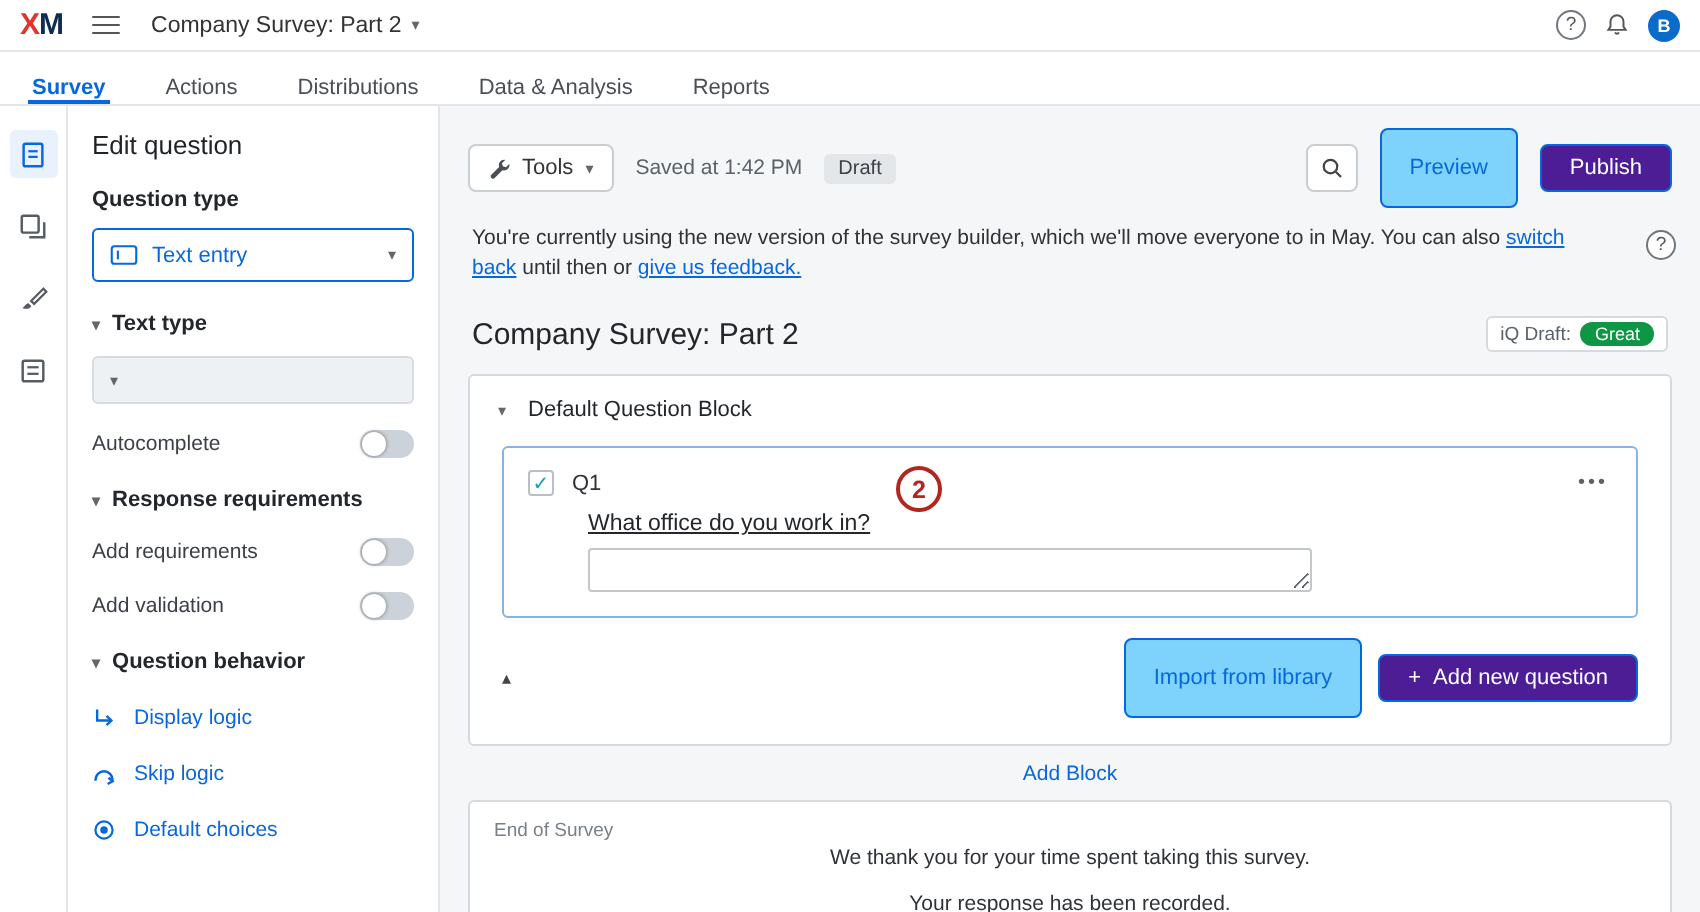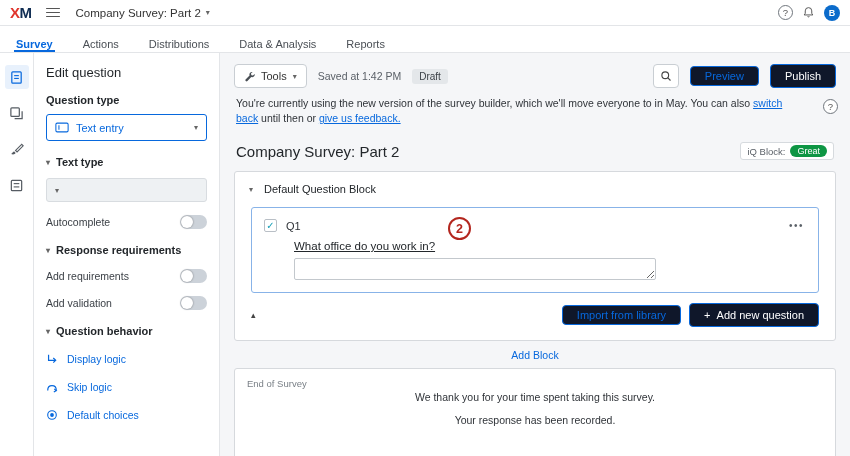--- a/index.html
+++ b/index.html
@@ -47,22 +47,22 @@
   .behav-item { display: flex; align-items: center; gap: 9px; color: #0768dd; font-size: 10.5px; margin: 16px 0; cursor: pointer; }
 
   
   .content { flex: 1; background: #f5f6f8; overflow: hidden; }
   .toolbar { display: flex; align-items: center; padding: 11px 14px 8px; gap: 11px; }
   .btn-tools { display: flex; align-items: center; gap: 6px; background: #fff; border: 1px solid #c9ced3; border-radius: 4px; height: 24px; padding: 0 9px; font-size: 11px; color: #333; cursor: pointer; }
   .saved { font-size: 10.5px; color: #5b6168; }
   .badge-draft { background: #e4e7ea; border-radius: 3px; padding: 2px 7px; font-size: 10px; color: #3c4147; }
   .spacer { flex: 1; }
   .btn-search { width: 26px; height: 24px; background: #fff; border: 1px solid #c9ced3; border-radius: 4px; display: flex; align-items: center; justify-content: center; cursor: pointer; }
-  .btn-outline { height: 20px; background: #0f172a; border: 1px solid #0768dd; color: #0768dd; border-radius: 4px; padding: 0 14px; font-size: 11px; cursor: pointer; display: flex; align-items: center; gap: 6px; }
-  .btn-primary { height: 24px; background: #0f172a; border: 1px solid #0768dd; color: #fff; border-radius: 4px; padding: 0 14px; font-size: 11px; cursor: pointer; display: flex; align-items: center; gap: 6px; }
+  .btn-outline { height: 40px; background: #7dd3fc; border: 1px solid #0768dd; color: #0768dd; border-radius: 4px; padding: 0 14px; font-size: 11px; cursor: pointer; display: flex; align-items: center; gap: 6px; }
+  .btn-primary { height: 24px; background: #4c1d95; border: 1px solid #0768dd; color: #fff; border-radius: 4px; padding: 0 14px; font-size: 11px; cursor: pointer; display: flex; align-items: center; gap: 6px; }
 
   .notice { padding: 0 46px 0 16px; font-size: 10.5px; color: #2f3338; line-height: 1.45; position: relative; margin-bottom: 2px; }
   .notice a { color: #0768dd; text-decoration: underline; }
   .notice .help-circle { position: absolute; right: 12px; top: 3px; }
 
   .page-head { display: flex; align-items: center; justify-content: space-between; padding: 14px 16px 11px; }
   .page-title { font-size: 15px; color: #23272b; }
   .iq-badge { background: #fff; border: 1px solid #d6dade; border-radius: 3px; padding: 2px 6px; font-size: 9.5px; color: #5b6168; display: flex; align-items: center; gap: 5px; }
   .iq-pill { background: #0e9644; color: #fff; border-radius: 8px; padding: 1px 7px; font-size: 9px; }
 
@@ -265,21 +265,21 @@
     </div>
 
     <div class="notice">
       <span>You're currently using the new version of the survey builder, which we'll move everyone to in May. You can also </span><a>switch back</a><span> until then or </span><a>give us feedback.</a>
       <div class="help-circle">?</div>
     </div>
 
     <div class="page-head">
       <div class="page-title">Company Survey: Part 2</div>
       <div class="iq-badge">
-        <span>iQ Block:</span>
+        <span>iQ Draft:</span>
         <span class="iq-pill">Great</span>
       </div>
     </div>
 
     <div class="block-card">
       <div class="block-head">
         <span class="chev">▾</span>
         <span>Default Question Block</span>
       </div>
 

